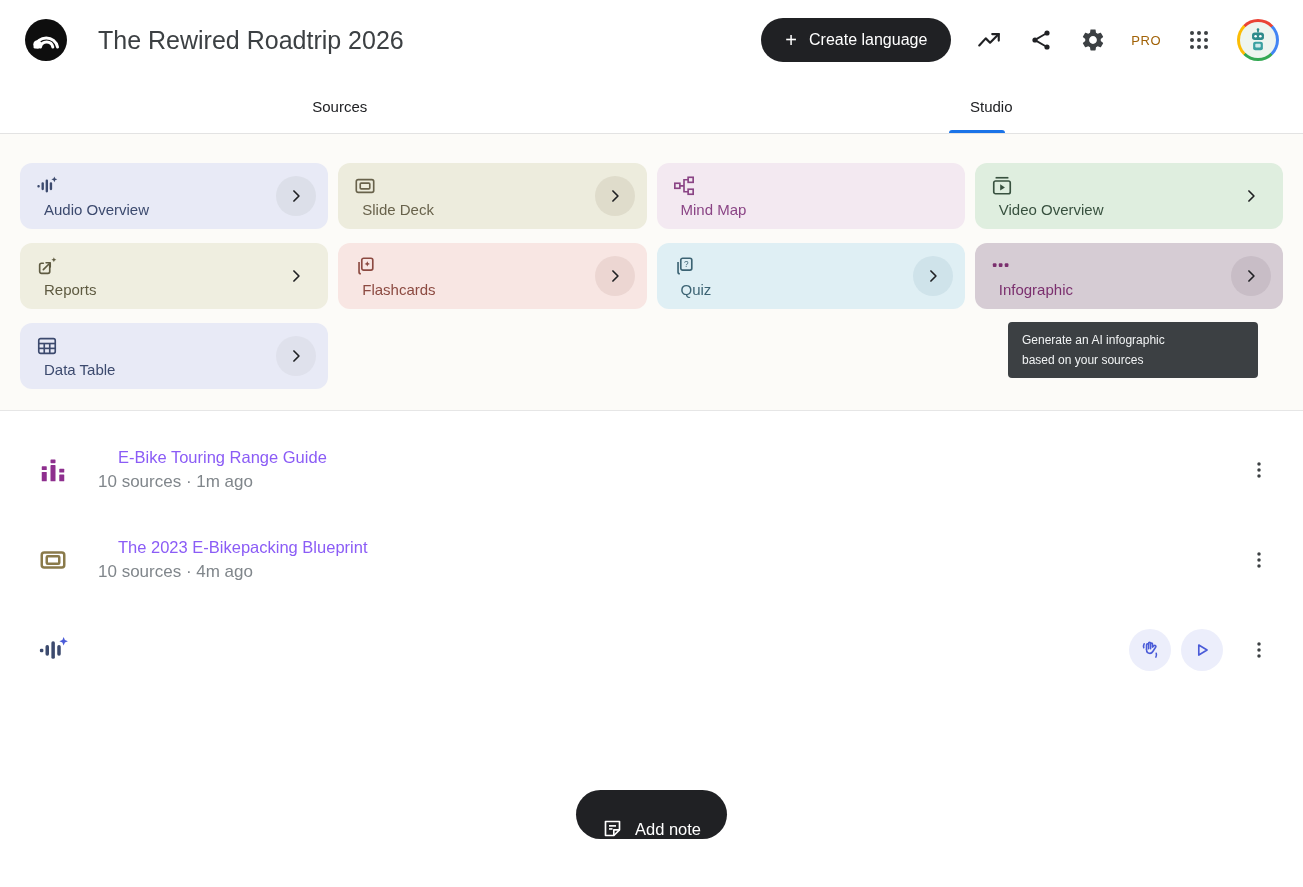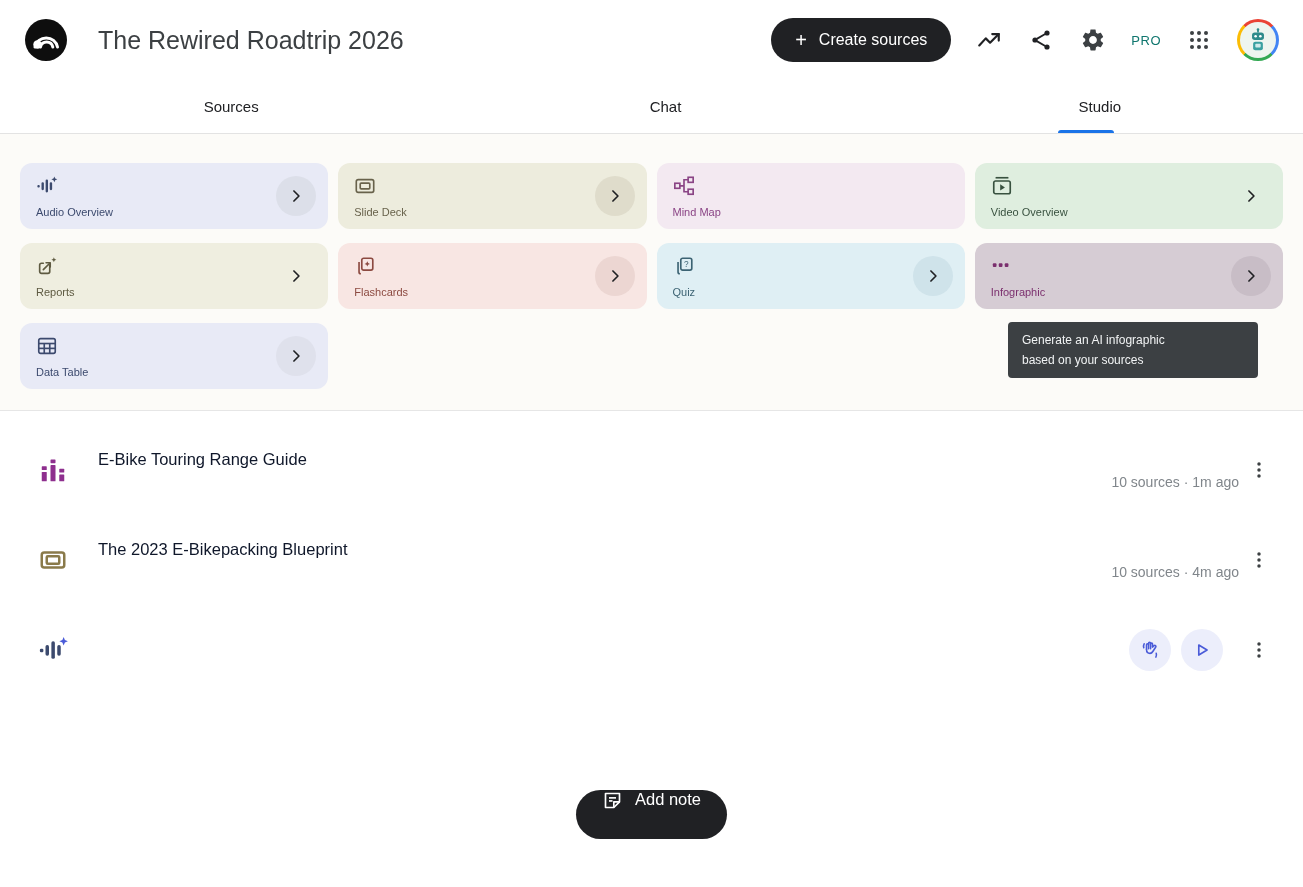--- a/index.html
+++ b/index.html
@@ -11,42 +11,42 @@
   .logo { width:44px; height:44px; flex:0 0 auto; }
   .nb-title { font-size:25px; font-weight:400; color:#3c4043; margin-left:30px; flex:1 1 auto;
               white-space:nowrap; overflow:hidden; }
   .hdr-right { display:flex; align-items:center; gap:24px; }
   .create-btn { display:flex; align-items:center; gap:12px; background:#202124; color:#fff;
                 border:none; border-radius:100px; height:44px; padding:0 24px; font-size:16px;
                 font-weight:500; cursor:pointer; font-family:inherit; }
   .create-btn .plus { font-size:20px; font-weight:400; }
   .icon-btn { width:28px; height:28px; display:flex; align-items:center; justify-content:center;
               cursor:pointer; background:none; border:none; }
-  .pro { font-size:13px; color:#0f766e; letter-spacing:.5px; }
+  .pro { font-size:13px; color:#a16207; letter-spacing:.5px; }
   .avatar { width:42px; height:42px; border-radius:50%; padding:3px; cursor:pointer;
             background:conic-gradient(from -45deg,#ea4335 0 25%,#4285f4 0 50%,#34a853 0 75%,#fbbc05 0 100%); }
   .avatar-inner { width:100%; height:100%; border-radius:50%; background:#eef5ef;
                   display:flex; align-items:center; justify-content:center; overflow:hidden; }
 
   
   .tabs { display:flex; height:54px; border-bottom:1px solid #e3e3e3; background:#fff; }
   .tab { flex:1; display:flex; align-items:center; justify-content:center; font-size:15px;
          font-weight:500; color:#202124; cursor:pointer; position:relative;padding-left:28px; }
   .tab .underline { display:none; }
   .tab.active .underline { display:block; position:absolute; bottom:0; left:50%;
          transform:translateX(-50%); width:56px; height:3px; background:#1a73e8;
          border-radius:3px 3px 0 0; }
 
   
   .studio-panel { background:#fcfbf8; padding:29px 20px 21px 20px; border-bottom:1px solid #e6e6e6; }
   .tool-grid { display:grid; grid-template-columns:repeat(4,1fr); gap:14px 10px; }
   .tool-card { position:relative; height:66px; border-radius:12px; padding:12px 16px;
                background:var(--bg); cursor:pointer; }
   .tool-card .t-icon { display:block; width:22px; height:22px; }
-  .tool-card .t-label { position:absolute; left:16px; bottom:11px; font-size:11px; color:var(--fg); }
+  .tool-card .t-label { position:absolute; left:24px; bottom:11px; font-size:15px; color:var(--fg); }
   .chev { position:absolute; right:12px; top:50%; transform:translateY(-50%); width:40px;
           height:40px; border-radius:50%; display:flex; align-items:center; justify-content:center; }
   .chev.circle { background:var(--circle); }
   .c-audio   { --bg:#e8eaf6; --fg:#3c4a6e; --circle:#dcdfe9; }
   .c-slide   { --bg:#edecdd; --fg:#68624b; --circle:#dfdccb; }
   .c-video   { --bg:#dfeedf; --fg:#38513f; }
   .c-mindmap { --bg:#f3e9f1; --fg:#8a4485; }
   .c-reports { --bg:#efeee0; --fg:#5e5a41; }
   .c-flash   { --bg:#f8e6e3; --fg:#8c4a41; --circle:#ecd6d2; }
   .c-quiz    { --bg:#dfeff4; --fg:#3c6373; --circle:#cfe3ea; }
@@ -56,51 +56,51 @@
   
   .tooltip { position:absolute; left:1008px; top:322px; width:250px; background:#3c4043;
              color:#f1f3f4; font-size:12px; line-height:20px; padding:8px 14px;
              border-radius:4px; z-index:20; }
 
   
   .artifacts { padding:14px 24px 0 24px; background:#fff; }
   .art-row { display:flex; align-items:center; height:90px; }
   .art-icon { width:30px; height:30px; margin:0 14px 0 14px; flex:0 0 auto; }
   .art-text { flex:1 1 auto; margin-left:16px; }
-  .art-title { font-size:16.5px; color:#0f172a; margin-bottom:5px; }
-  .art-meta { font-size:14px; color:#80868b;text-align:right; }
+  .art-title { font-size:16.5px; color:#8b5cf6; margin-bottom:5px;margin-left:20px; }
+  .art-meta { font-size:17px; color:#80868b; }
   .art-actions { display:flex; align-items:center; gap:10px; margin-right:16px; }
   .chip { width:42px; height:42px; border-radius:50%; background:#eceefb; border:none;
           display:flex; align-items:center; justify-content:center; cursor:pointer; }
   .kebab { width:40px; height:40px; border:none; background:none; display:flex;
            align-items:center; justify-content:center; cursor:pointer; }
 
   
   .footer { display:flex; justify-content:center; margin-top:95px; }
-  .add-note-btn { display:flex; align-items:flex-start; gap:12px; background:#202124; color:#fff;
+  .add-note-btn { display:flex; align-items:flex-end; gap:12px; background:#202124; color:#fff;
                   border:none; border-radius:100px; height:49px; padding:0 26px; font-size:16.5px;
                   font-weight:500; cursor:pointer; font-family:inherit; }
 </style>
 </head>
 <body>
 
 <div class="header">
   <span class="logo">
     <svg viewBox="0 0 44 44" width="44" height="44">
       <circle cx="22" cy="22" r="21" fill="#0e0e0e"></circle>
       <path d="M11 29 a11.5 11.5 0 0 1 22.5 0" fill="none" stroke="#fff" stroke-width="3" stroke-linecap="round"></path>
       <path d="M16.5 29 a6.3 6.3 0 0 1 12.3 0" fill="none" stroke="#fff" stroke-width="3" stroke-linecap="round"></path>
       <circle cx="13.5" cy="26.5" r="4.2" fill="#fff"></circle>
     </svg>
   </span>
   <div class="nb-title">The Rewired Roadtrip 2026</div>
   <div class="hdr-right">
     <button class="create-btn">
       <span class="plus">+</span>
-      <span>Create sources</span>
+      <span>Create language</span>
     </button>
     <span class="icon-btn">
       <svg viewBox="0 0 24 24" width="26" height="26" fill="none" stroke="#202124" stroke-width="2" stroke-linecap="round" stroke-linejoin="round">
         <polyline points="3,17 9,10.5 13,14.5 21,6.5"></polyline>
           <polyline points="15,6.5 21,6.5 21,12.5"></polyline>
       </svg>
     </span>
     <span class="icon-btn">
       <svg viewBox="0 0 24 24" width="24" height="24" fill="#202124">
         <circle cx="18" cy="5" r="2.6"></circle>
@@ -142,24 +142,20 @@
       </span>
     </span>
   </div>
 </div>
 
 <div class="tabs">
   <div class="tab">
     <span>Sources</span>
 
   </div>
-  <div class="tab">
-    <span>Chat</span>
-
-  </div>
   <div class="tab active">
     <span>Studio</span>
     <span class="underline"></span>
   </div>
 </div>
 
 <div class="studio-panel">
   <div class="tool-grid">
 
     <div class="tool-card c-audio">

